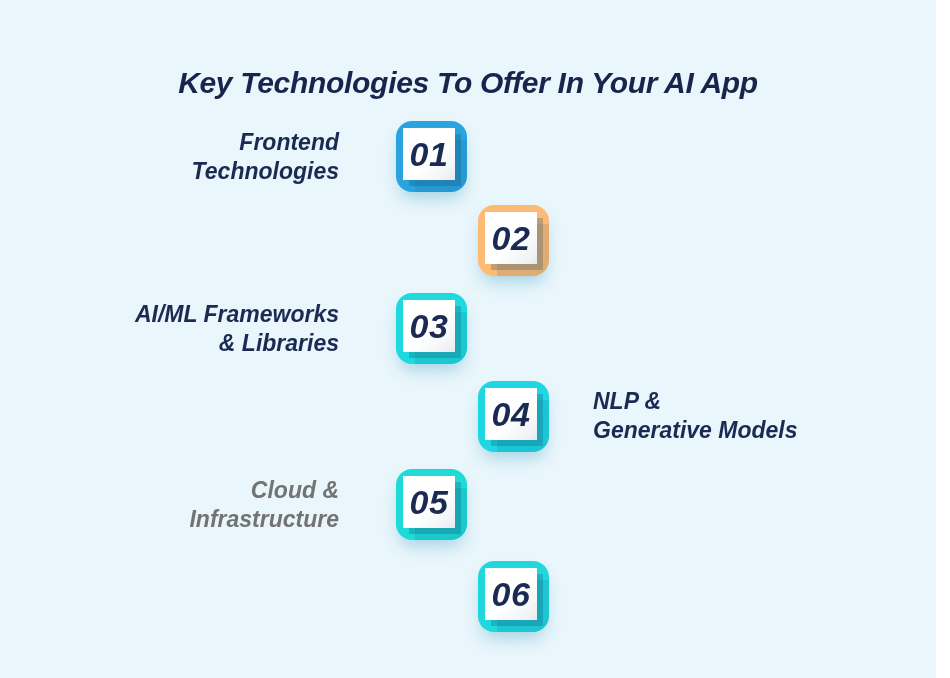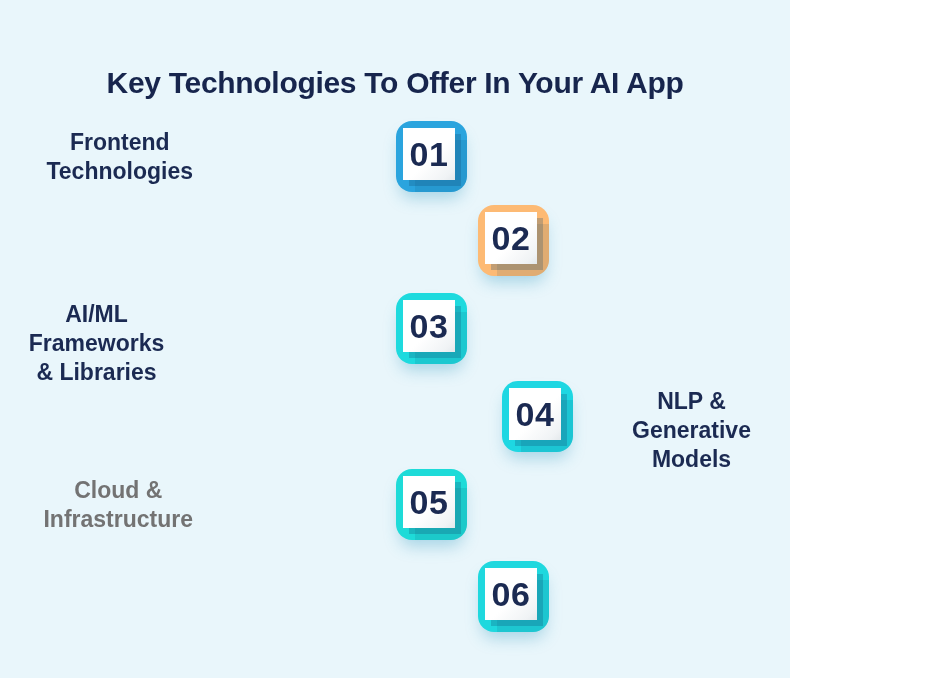--- a/index.html
+++ b/index.html
@@ -1,22 +1,23 @@
 <!DOCTYPE html>
 <html><head>
 <meta charset="utf-8">
 <style>
   html, body { margin: 0; padding: 0; }
   body { font-family: "Liberation Sans", sans-serif; }
 
   .canvas {
     position: relative;
-    width: 790px;
+    width: 936px;
     height: 678px;
     overflow: hidden;
+    font-style: italic;
   }
 
   .title {
     position: absolute;
     top: 46px;
     left: 0;
     right: 0;
     text-align: center;
     font-size: 30px;
     font-weight: 700;
@@ -54,27 +55,27 @@
   }
 
   .label {
     position: absolute;
     font-size: 23px;
     font-weight: 600;
     line-height: 29px;
   }
   .label.left-side  { text-align: right; right: 597px; }
   .label.right-side { text-align: left;  left: 593px; }
-  .label-line { display: block; text-align: center; }
+  .label-line { display: block; }
 
   
   .pos-b1 { left: 396px; top: 121px; }
   .pos-b2 { left: 478px; top: 205px; }
   .pos-b3 { left: 396px; top: 293px; }
-  .pos-b4 { left: 502px; top: 381px; }
+  .pos-b4 { left: 478px; top: 381px; }
   .pos-b5 { left: 396px; top: 469px; }
   .pos-b6 { left: 478px; top: 561px; }
 
   .pos-l1 { top: 128px; }
   .pos-l2 { top: 215px; }
   .pos-l3 { top: 300px; }
   .pos-l4 { top: 387px; }
   .pos-l5 { top: 476px; }
   .pos-l6 { top: 569px; }
 </style>

